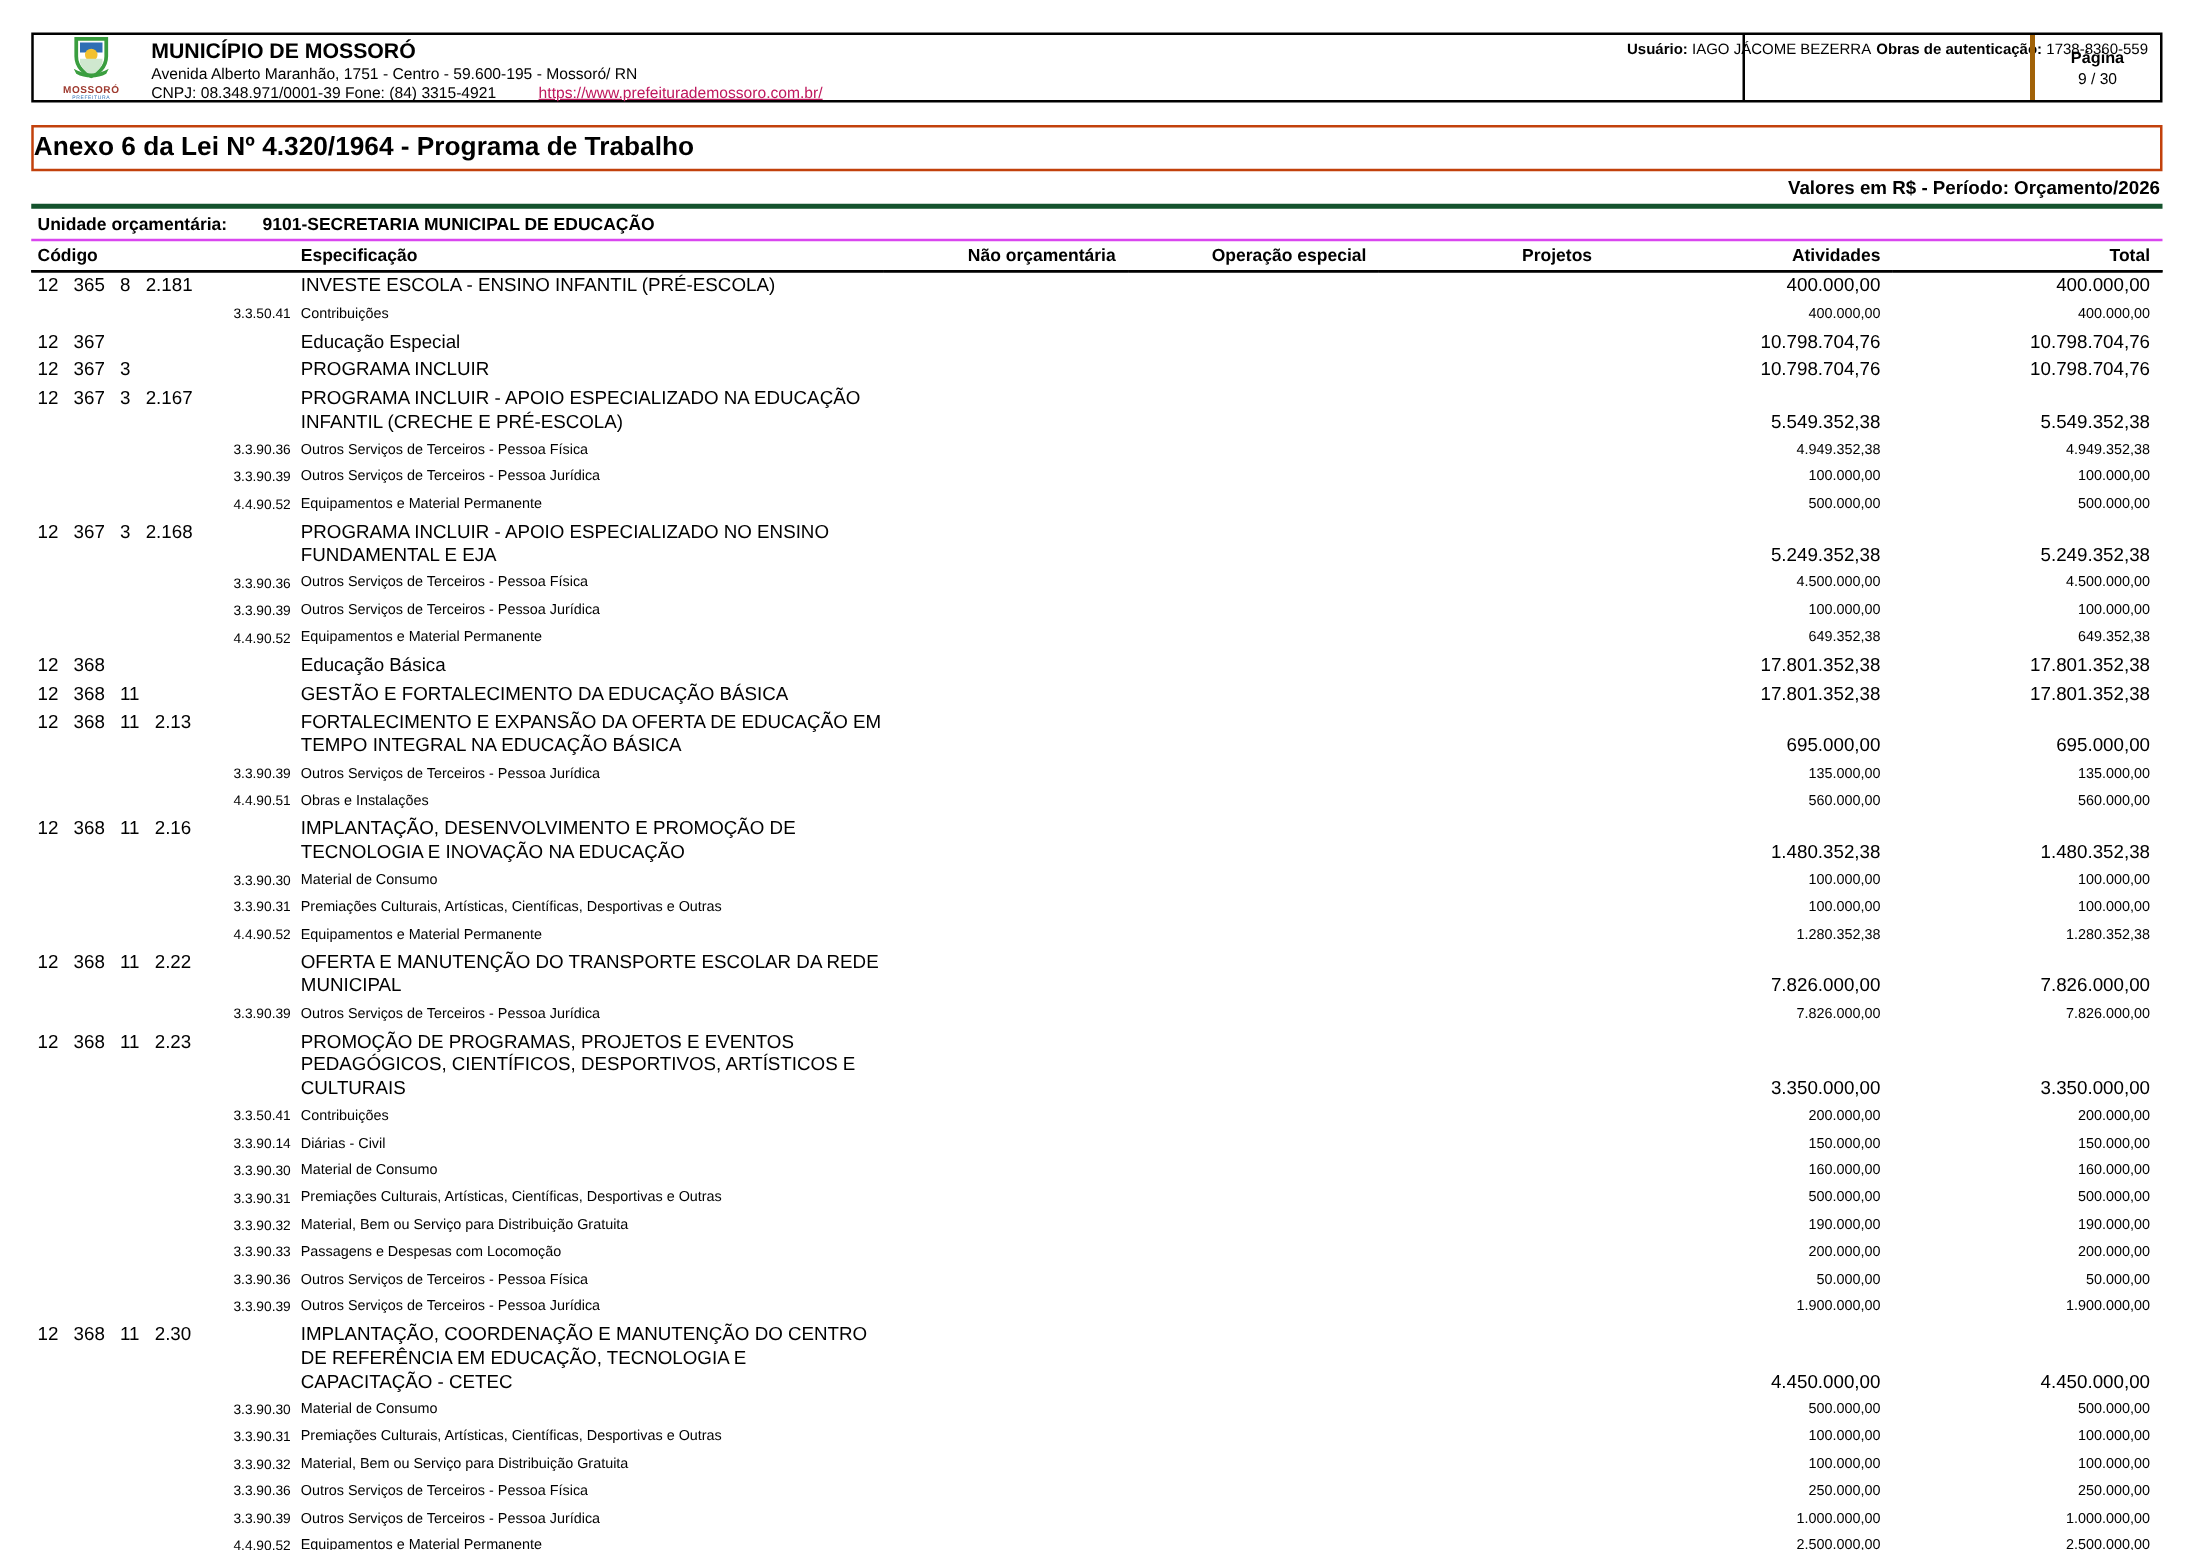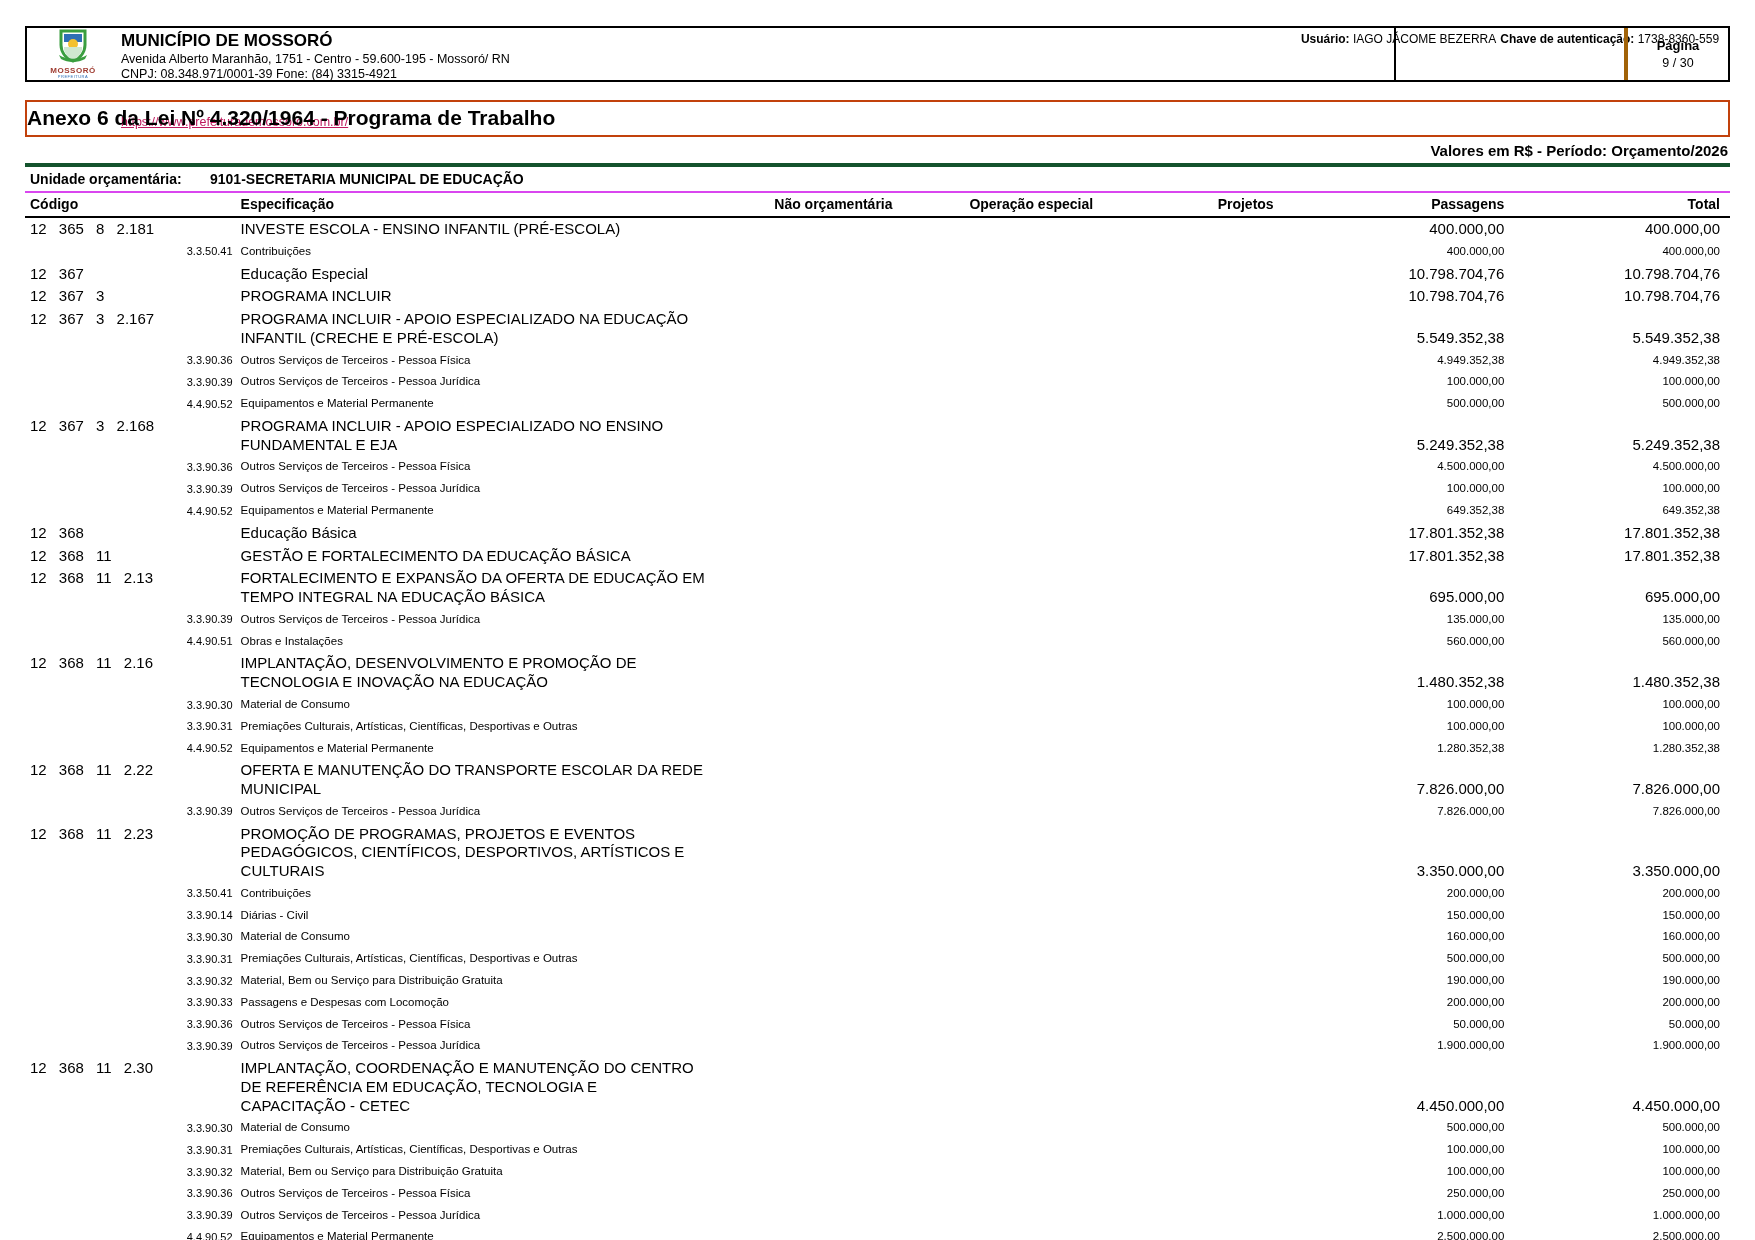--- a/index.html
+++ b/index.html
@@ -12,21 +12,21 @@
 
   
   .header-box { border:2px solid #000; display:flex; height:56px; }
   .logo-cell { width:92px; display:flex; align-items:center; justify-content:center; }
   .logo { text-align:center; line-height:1; }
   .logo-t1 { font-size:8px; font-weight:bold; color:#9e3a2f; letter-spacing:.5px; margin-top:1px; }
   .logo-t2 { font-size:4px; color:#2f6fb5; letter-spacing:.5px; }
   .muni-cell { flex:1; padding:4px 0 0 2px; }
   .muni-name { font-weight:bold; font-size:17px; line-height:1.1; }
   .muni-addr { font-size:12.5px; margin-top:1px; }
-  .muni-cnpj { font-size:12.5px; margin-top:1px; display:flex; gap:34px;flex-direction:column; }
+  .muni-cnpj { font-size:12.5px; margin-top:1px; display:flex; gap:34px; }
   .muni-link { text-decoration:underline; color:#be185d; }
   .user-cell { width:230px; border-left:2px solid #000; padding:4px 6px; font-size:12px;
                display:flex; flex-direction:row; justify-content:center; gap:4px; }
   .user-line { white-space:nowrap; }
   .user-line b { font-weight:bold; }
   .page-cell { width:104px; border-left:4px solid #a16207; text-align:center;
                display:flex; flex-direction:column; justify-content:center; gap:3px; }
   .page-label { font-weight:bold; font-size:13px; }
   .page-value { font-size:12.5px; }
 
@@ -90,21 +90,21 @@
     <div class="muni-cell">
       <div class="muni-name">MUNICÍPIO DE MOSSORÓ</div>
       <div class="muni-addr">Avenida Alberto Maranhão, 1751 - Centro - 59.600-195 - Mossoró/ RN</div>
       <div class="muni-cnpj">
         <span>CNPJ: 08.348.971/0001-39 Fone: (84) 3315-4921</span>
         <a href="#" class="muni-link">https://www.prefeiturademossoro.com.br/</a>
       </div>
     </div>
     <div class="user-cell">
       <div class="user-line"><b>Usuário:</b> <span>IAGO JÁCOME BEZERRA</span></div>
-      <div class="user-line"><b>Chave de autenticação:</b> <span>1738-8360-559</span></div>
+      <div class="user-line"><b>Obras de autenticação:</b> <span>1738-8360-559</span></div>
     </div>
     <div class="page-cell">
       <div class="page-label">Página</div>
       <div class="page-value">9 / 30</div>
     </div>
   </div>
 
   <div class="title-box">Anexo 6 da Lei Nº 4.320/1964 - Programa de Trabalho</div>
   <div class="subtitle-row">Valores em R$ - Período: Orçamento/2026</div>
 
@@ -123,21 +123,21 @@
         <col class="c-ativ">
         <col class="c-total">
     </colgroup>
     <thead>
       <tr>
         <th class="col-codigo">Código</th>
         <th class="col-espec">Especificação</th>
         <th class="col-nao">Não orçamentária</th>
         <th class="col-oper">Operação especial</th>
         <th class="col-proj">Projetos</th>
-        <th class="col-ativ">Passagens</th>
+        <th class="col-ativ">Atividades</th>
         <th class="col-total">Total</th>
       </tr>
     </thead>
     <tbody>
         <tr class="row-program">
           <td class="col-codigo">12 365 8 2.181</td>
           <td class="col-espec">INVESTE ESCOLA - ENSINO INFANTIL (PRÉ-ESCOLA)</td>
           <td class="col-nao"></td>
           <td class="col-oper"></td>
           <td class="col-proj"></td>

